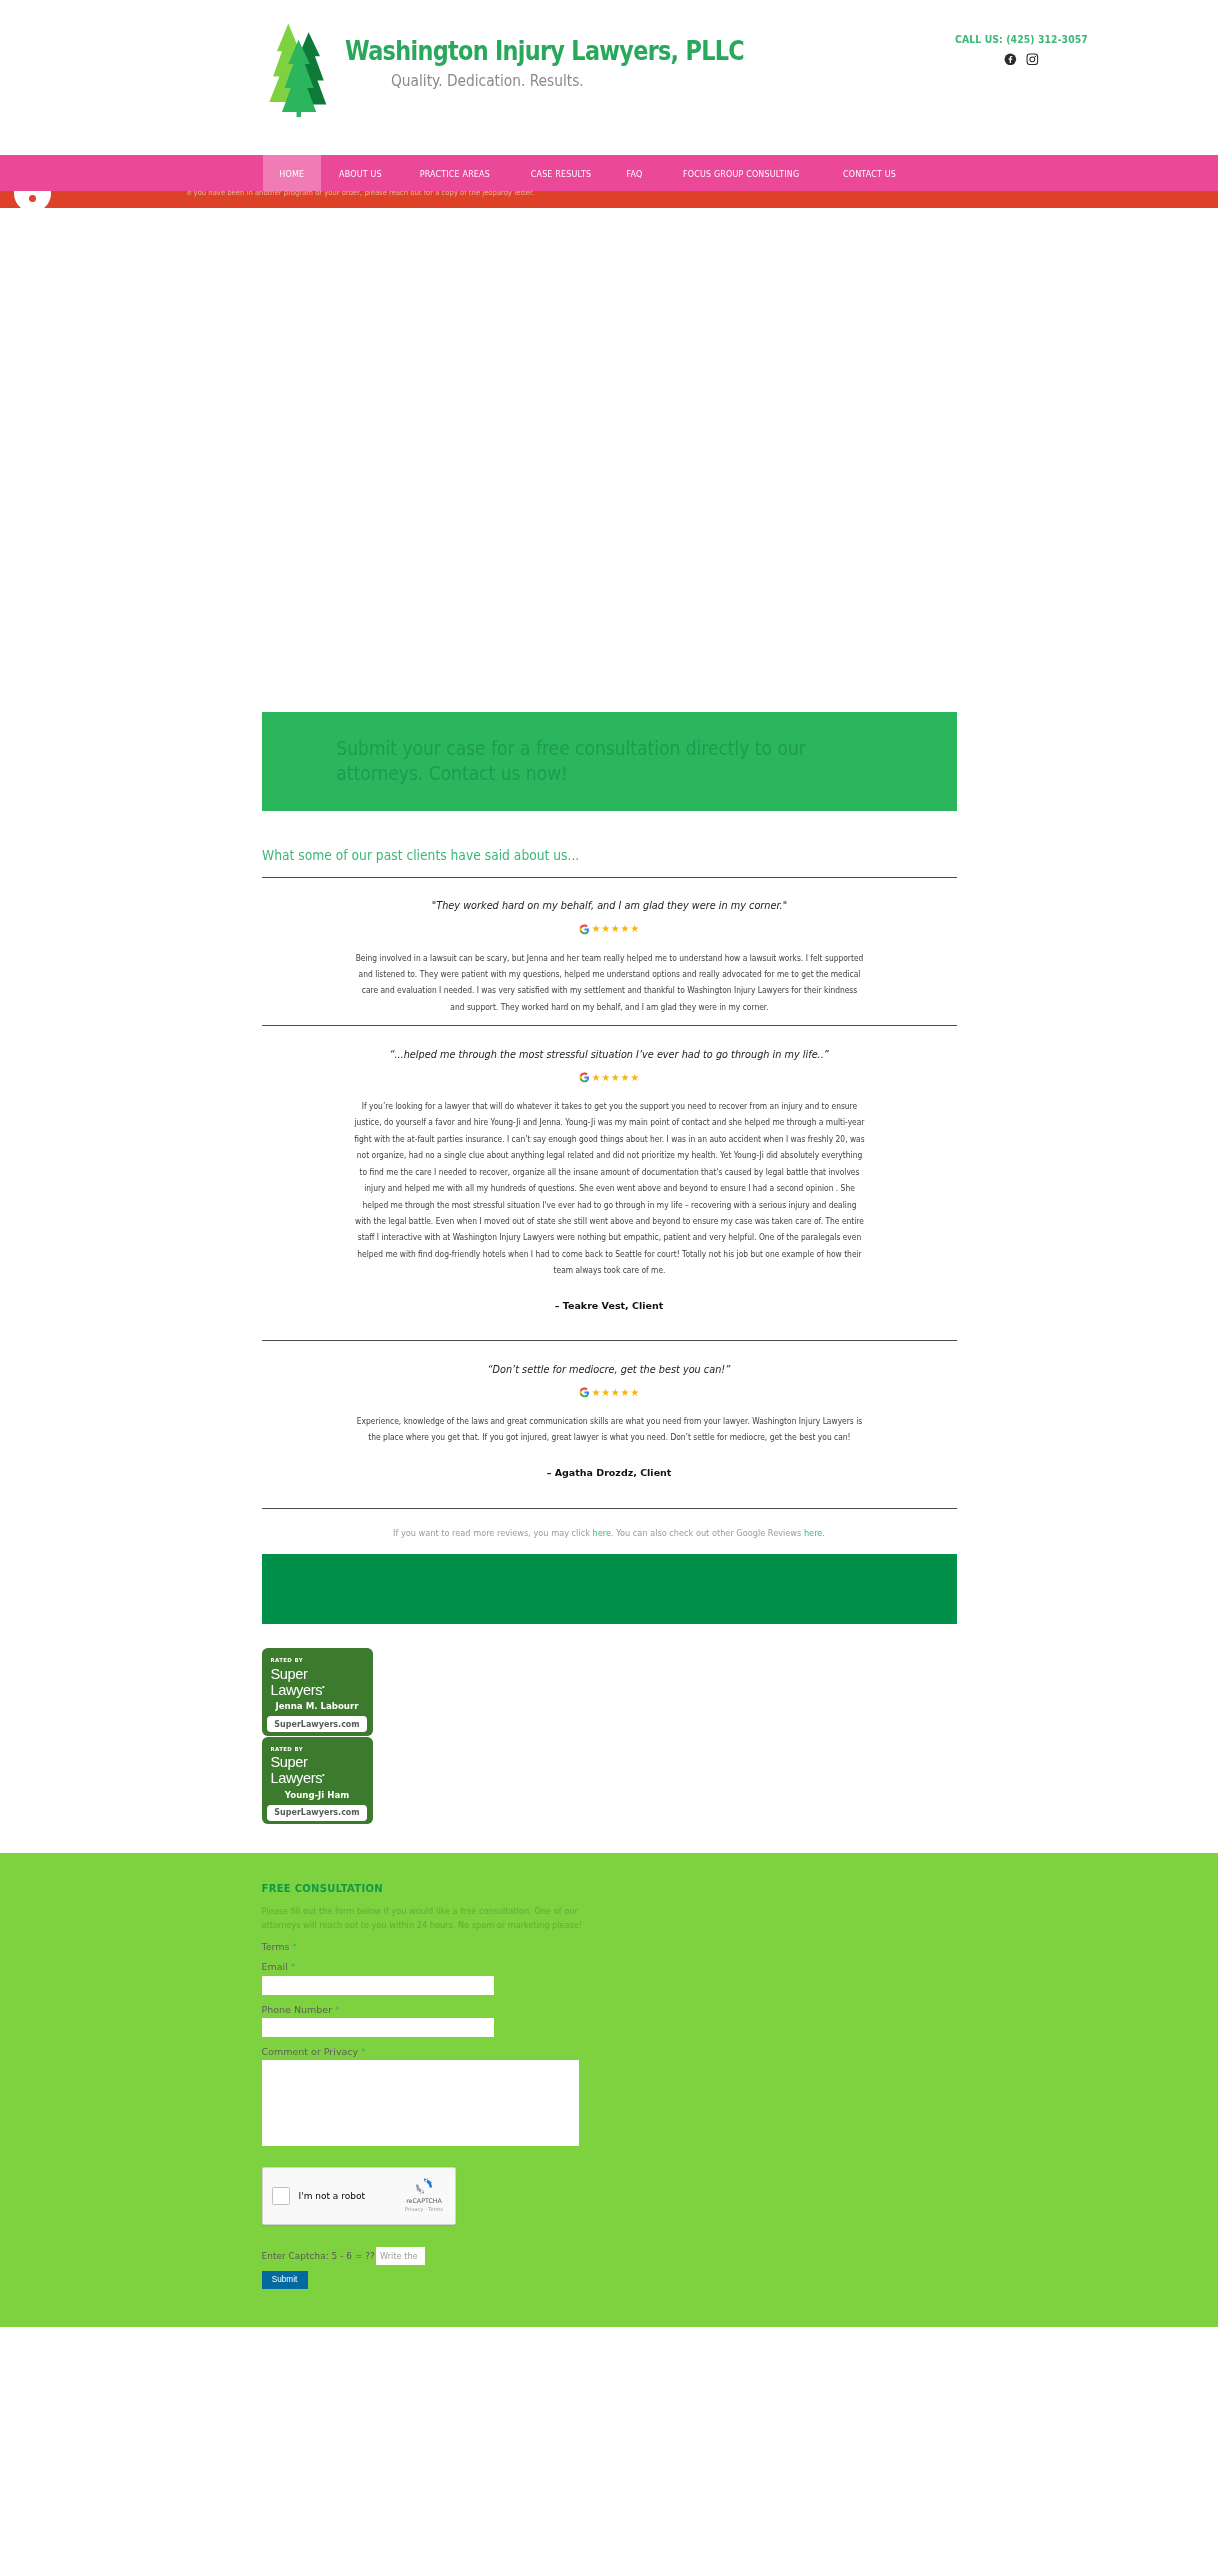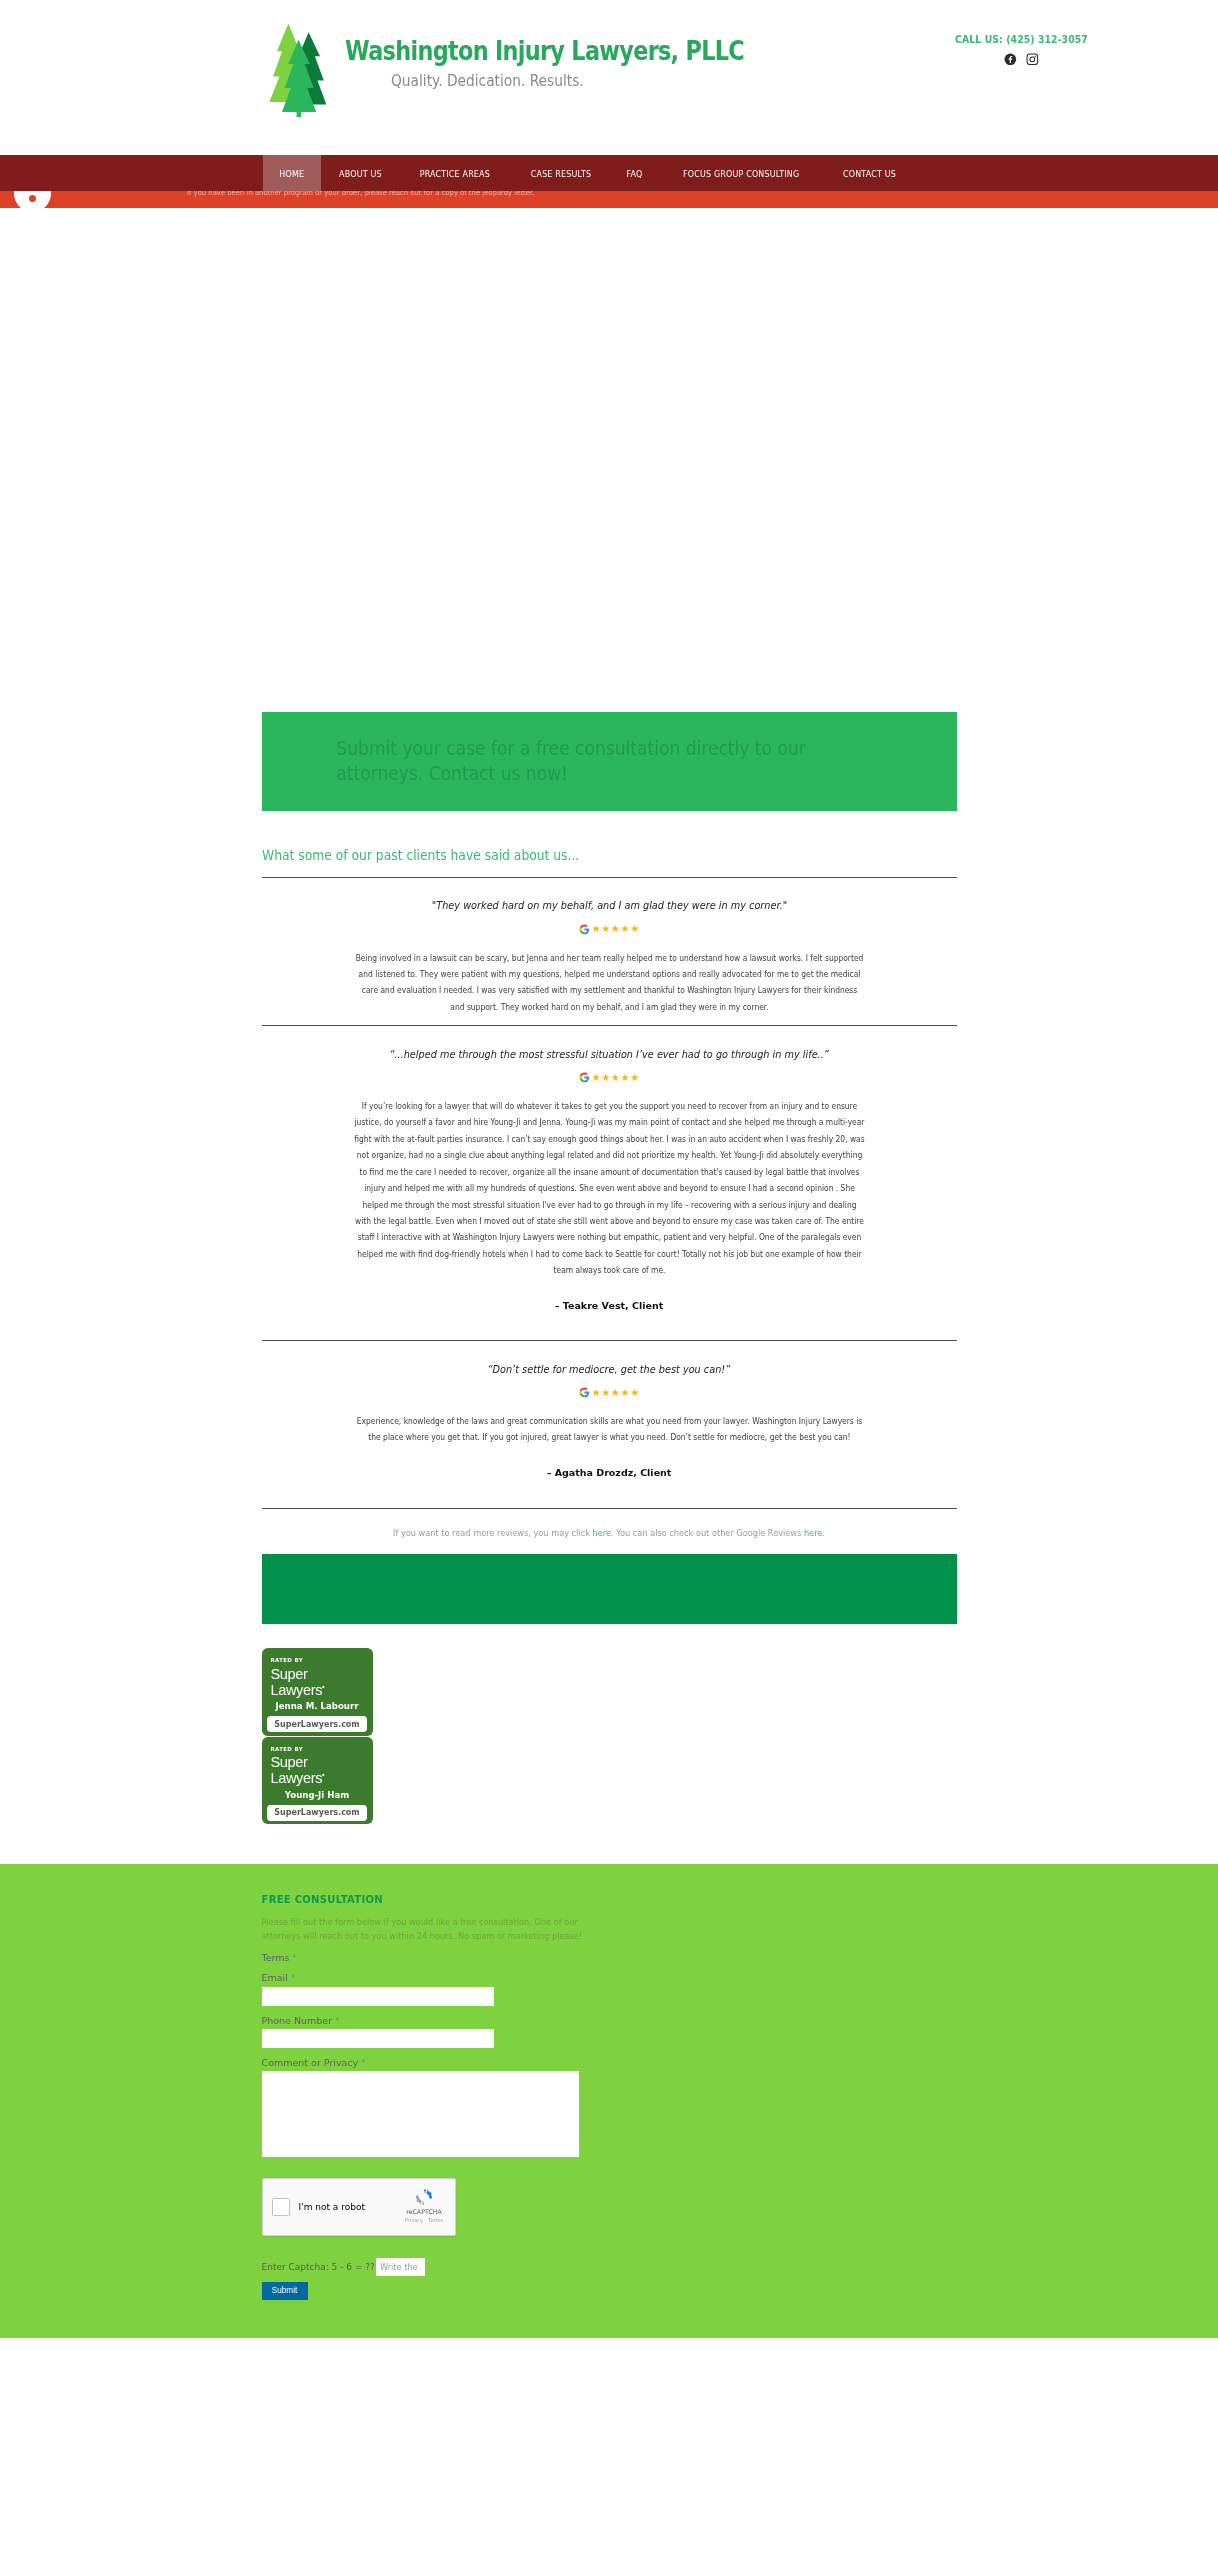--- a/index.html
+++ b/index.html
@@ -73,21 +73,21 @@
     display: flex;
     justify-content: center;
     gap: 9px;
   }
   .social-ico { width: 12.7px; height: 12.7px; display: block; cursor: pointer; }
 
   
   .navbar {
     width: 1218px;
     height: 36px;
-    background: #7f1d1d;
+    background: #ec4899;
     display: flex;
     align-items: stretch;
     padding-left: 263px;
     position: relative;
     z-index: 5;
   }
   .nav-item {
     display: flex;
     align-items: center;
     padding: 0 14px;
@@ -277,21 +277,21 @@
     font-weight: 700;
     color: #5a5a5a;
   }
 
   
   .footer {
     width: 1218px;
     background: #7ed13f;
     padding-top: 30px;
     padding-bottom: 38px;
-    margin-top: 13px;
+    margin-top: 2px;
   }
   .form-wrap { width: 695px; margin: 0 auto; }
   .form-title {
     font-family: "DejaVu Sans", sans-serif;
     font-size: 10px;
     font-weight: 700;
     color: #0e9a4a;
     letter-spacing: 0.3px;
   }
   .form-intro {

